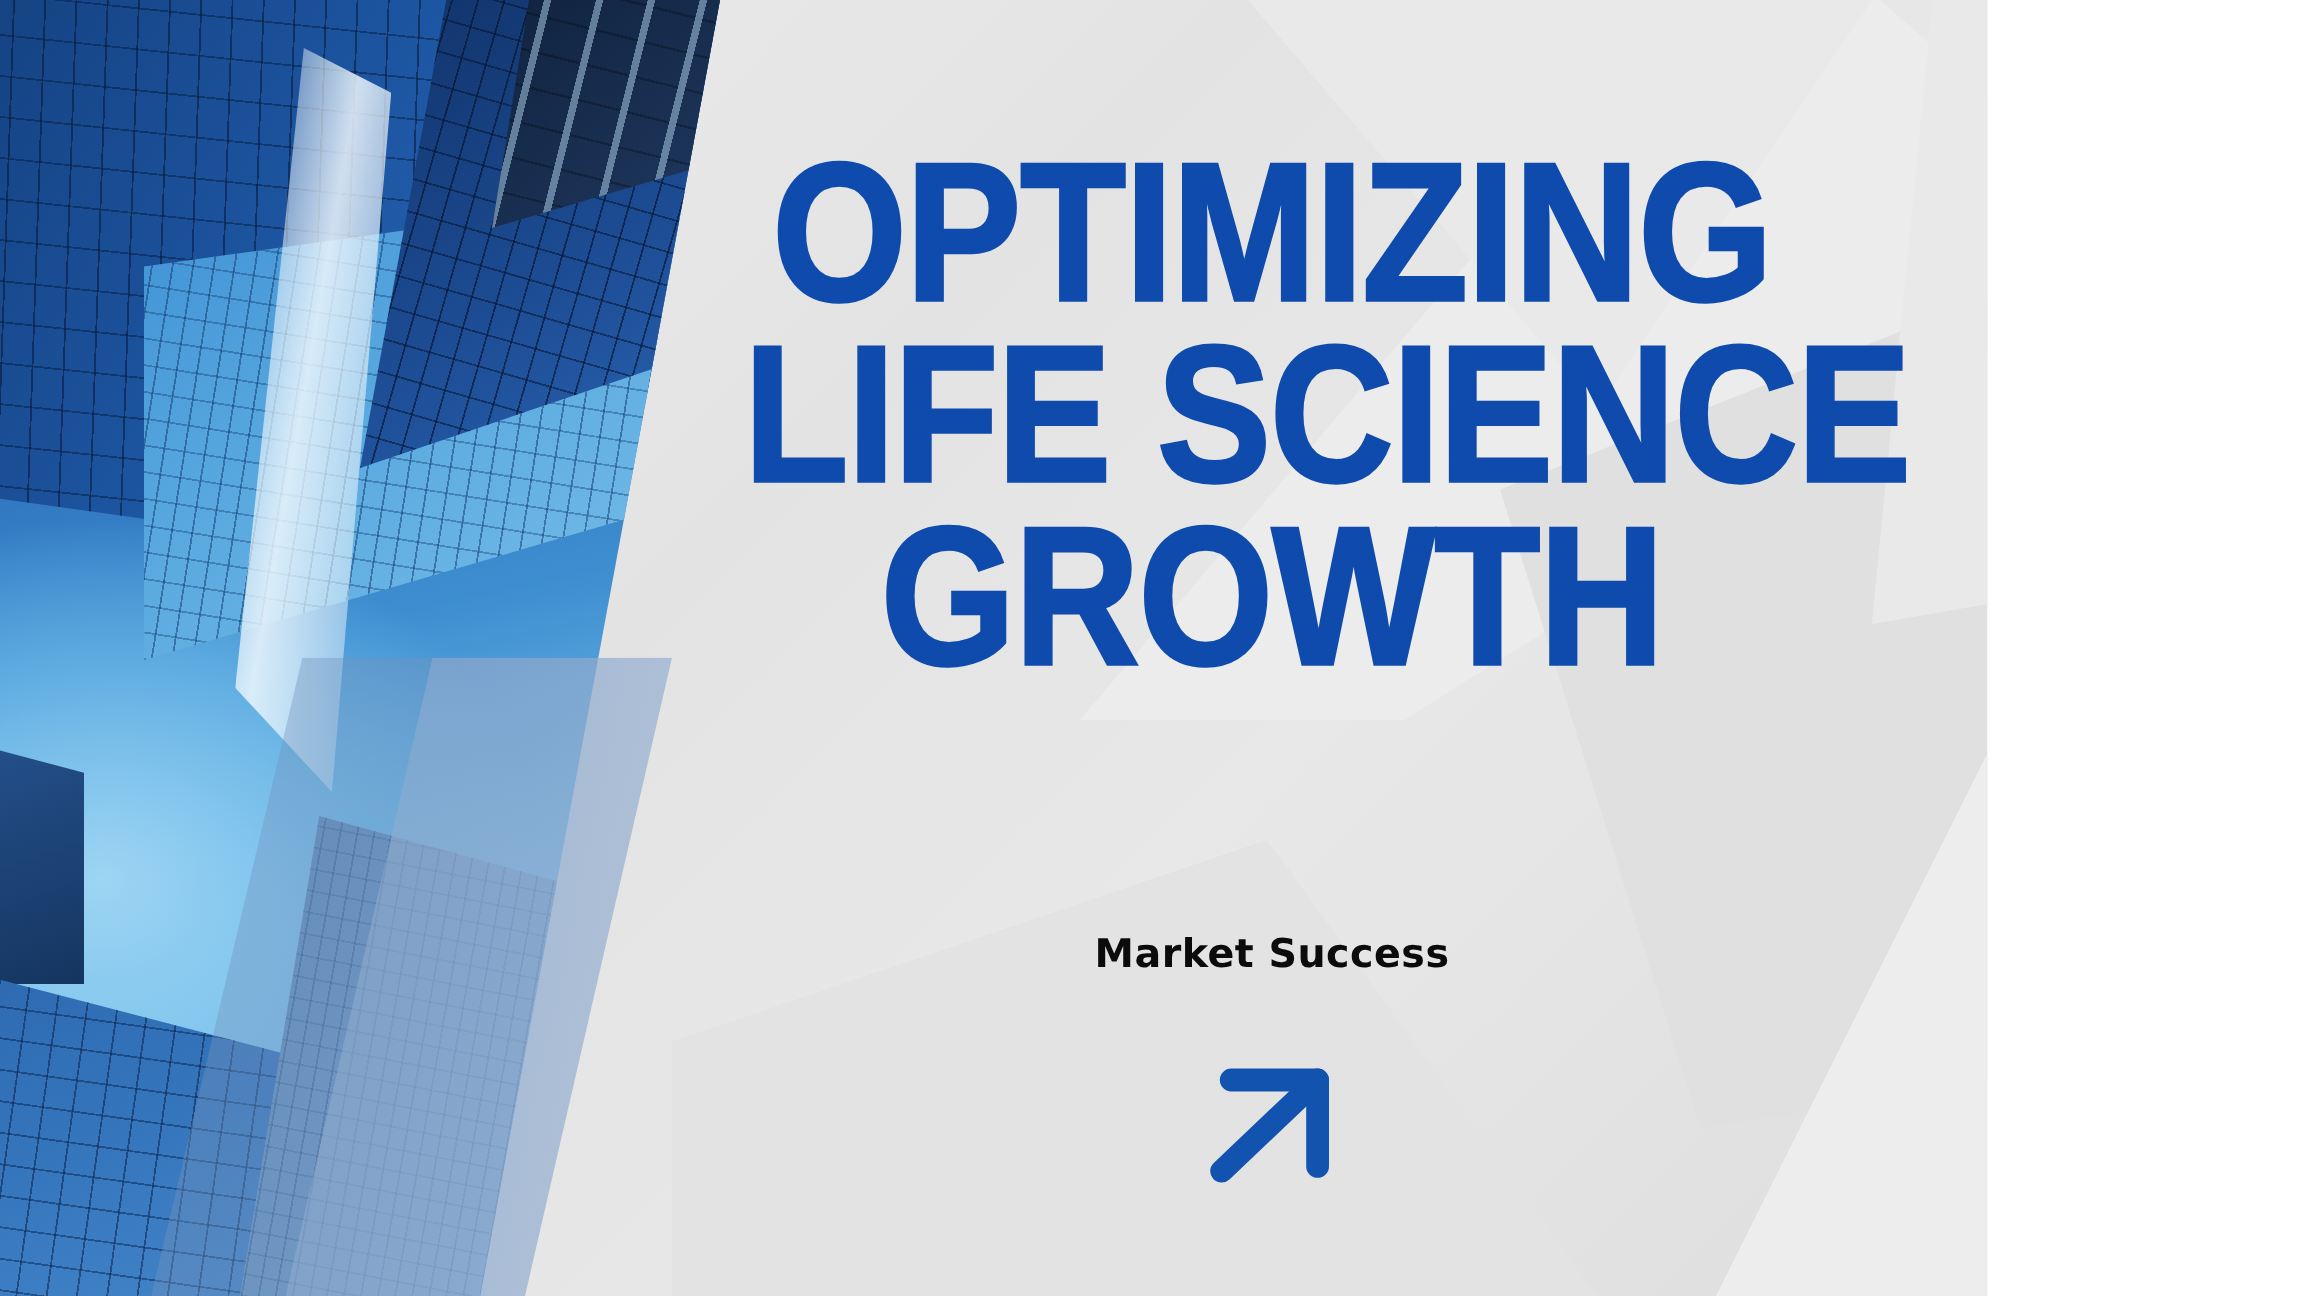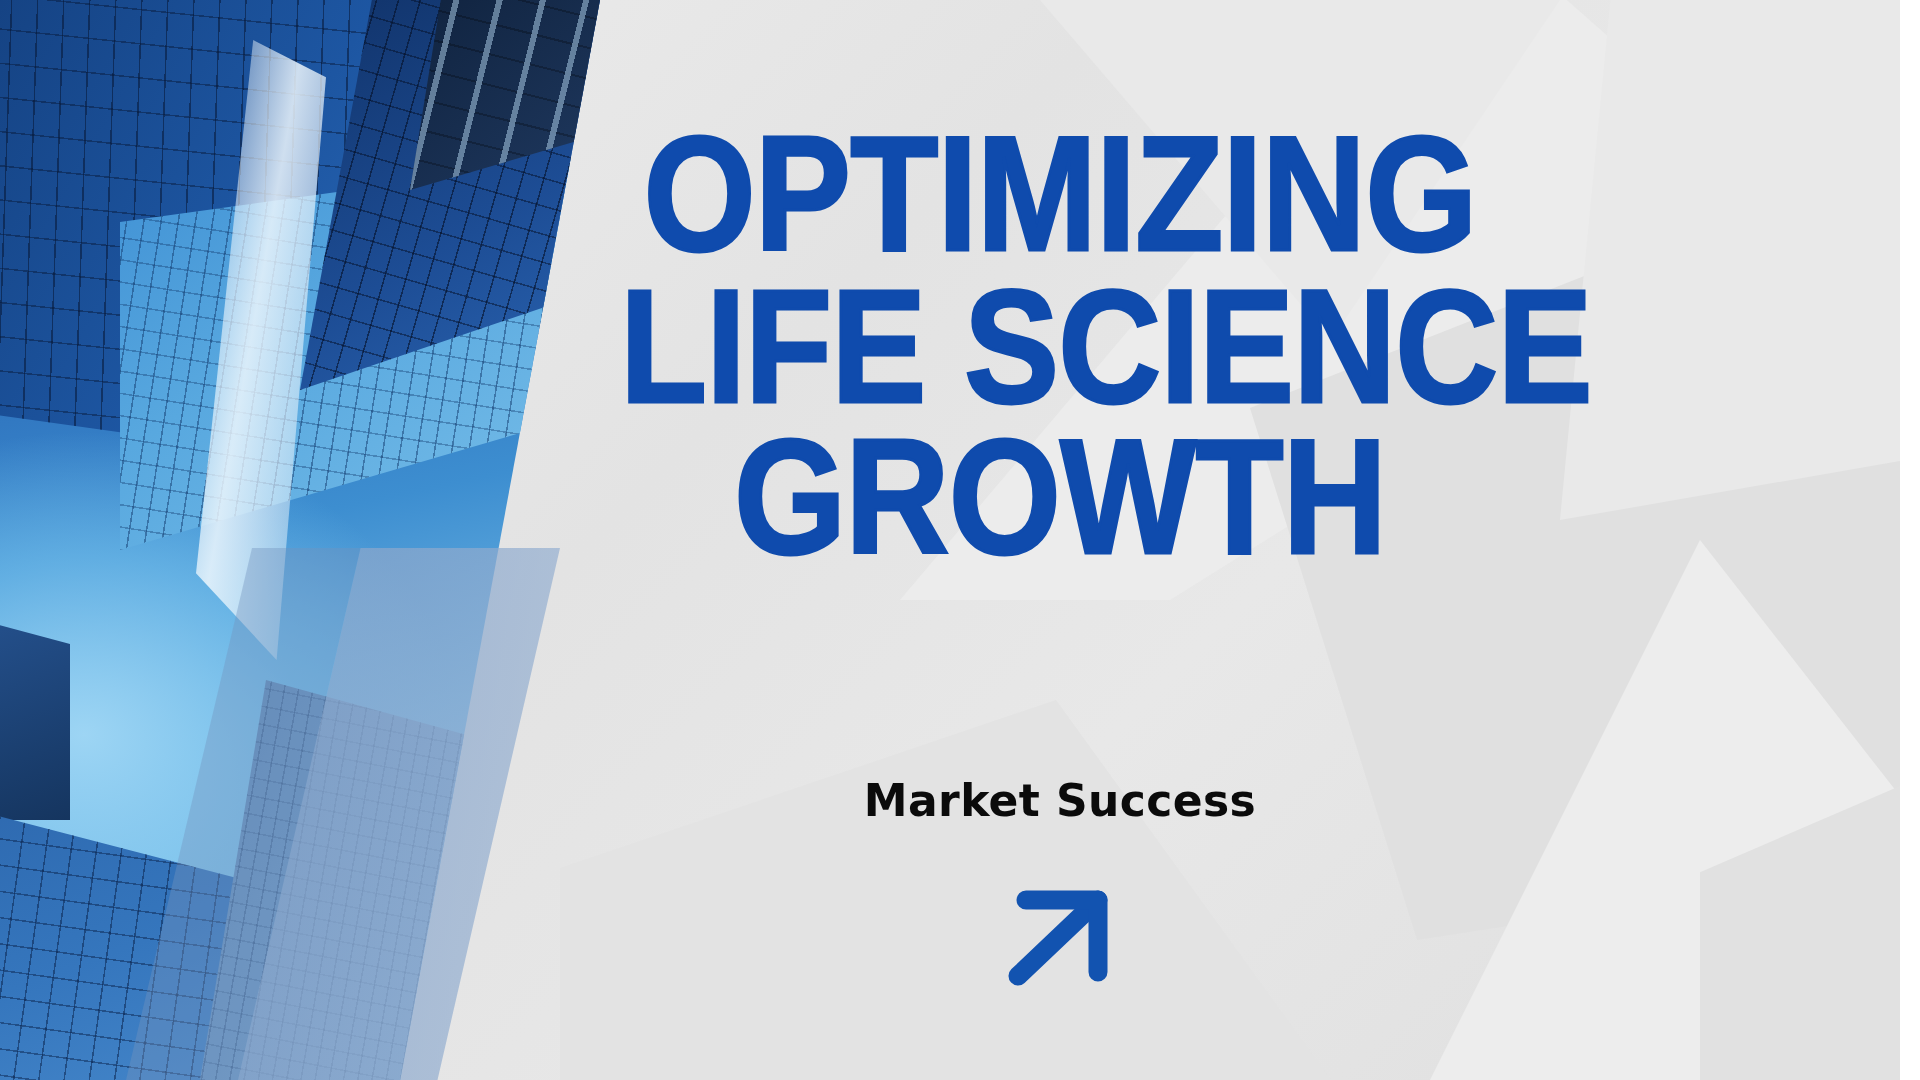--- a/index.html
+++ b/index.html
@@ -3,21 +3,21 @@
 <meta charset="utf-8">
 <title>Optimizing Life Science Growth</title>
 <style>
   html, body {
     margin: 0;
     padding: 0;
     background: #ffffff;
   }
   #slide {
     position: relative;
-    width: 1900px;
+    width: 1656px;
     height: 1080px;
     overflow: hidden;
     background: #e7e7e7;
     font-family: "Liberation Sans", "DejaVu Sans", sans-serif;
   }
 
   
   .bg-base {
     position: absolute;
     inset: 0;
@@ -220,21 +220,21 @@
 
   .subtitle {
     position: absolute;
     left: 0;
     top: 775px;
     width: 1000px;
     text-align: center;
     color: #0b0b0b;
     font-family: "DejaVu Sans", "Liberation Sans", sans-serif;
     font-weight: 700;
-    font-size: 44px;
+    font-size: 33px;
     letter-spacing: 0.4px;
   }
 
   .arrow-holder {
     position: absolute;
     left: 0;
     top: 880px;
     width: 1000px;
     display: flex;
     justify-content: center;

